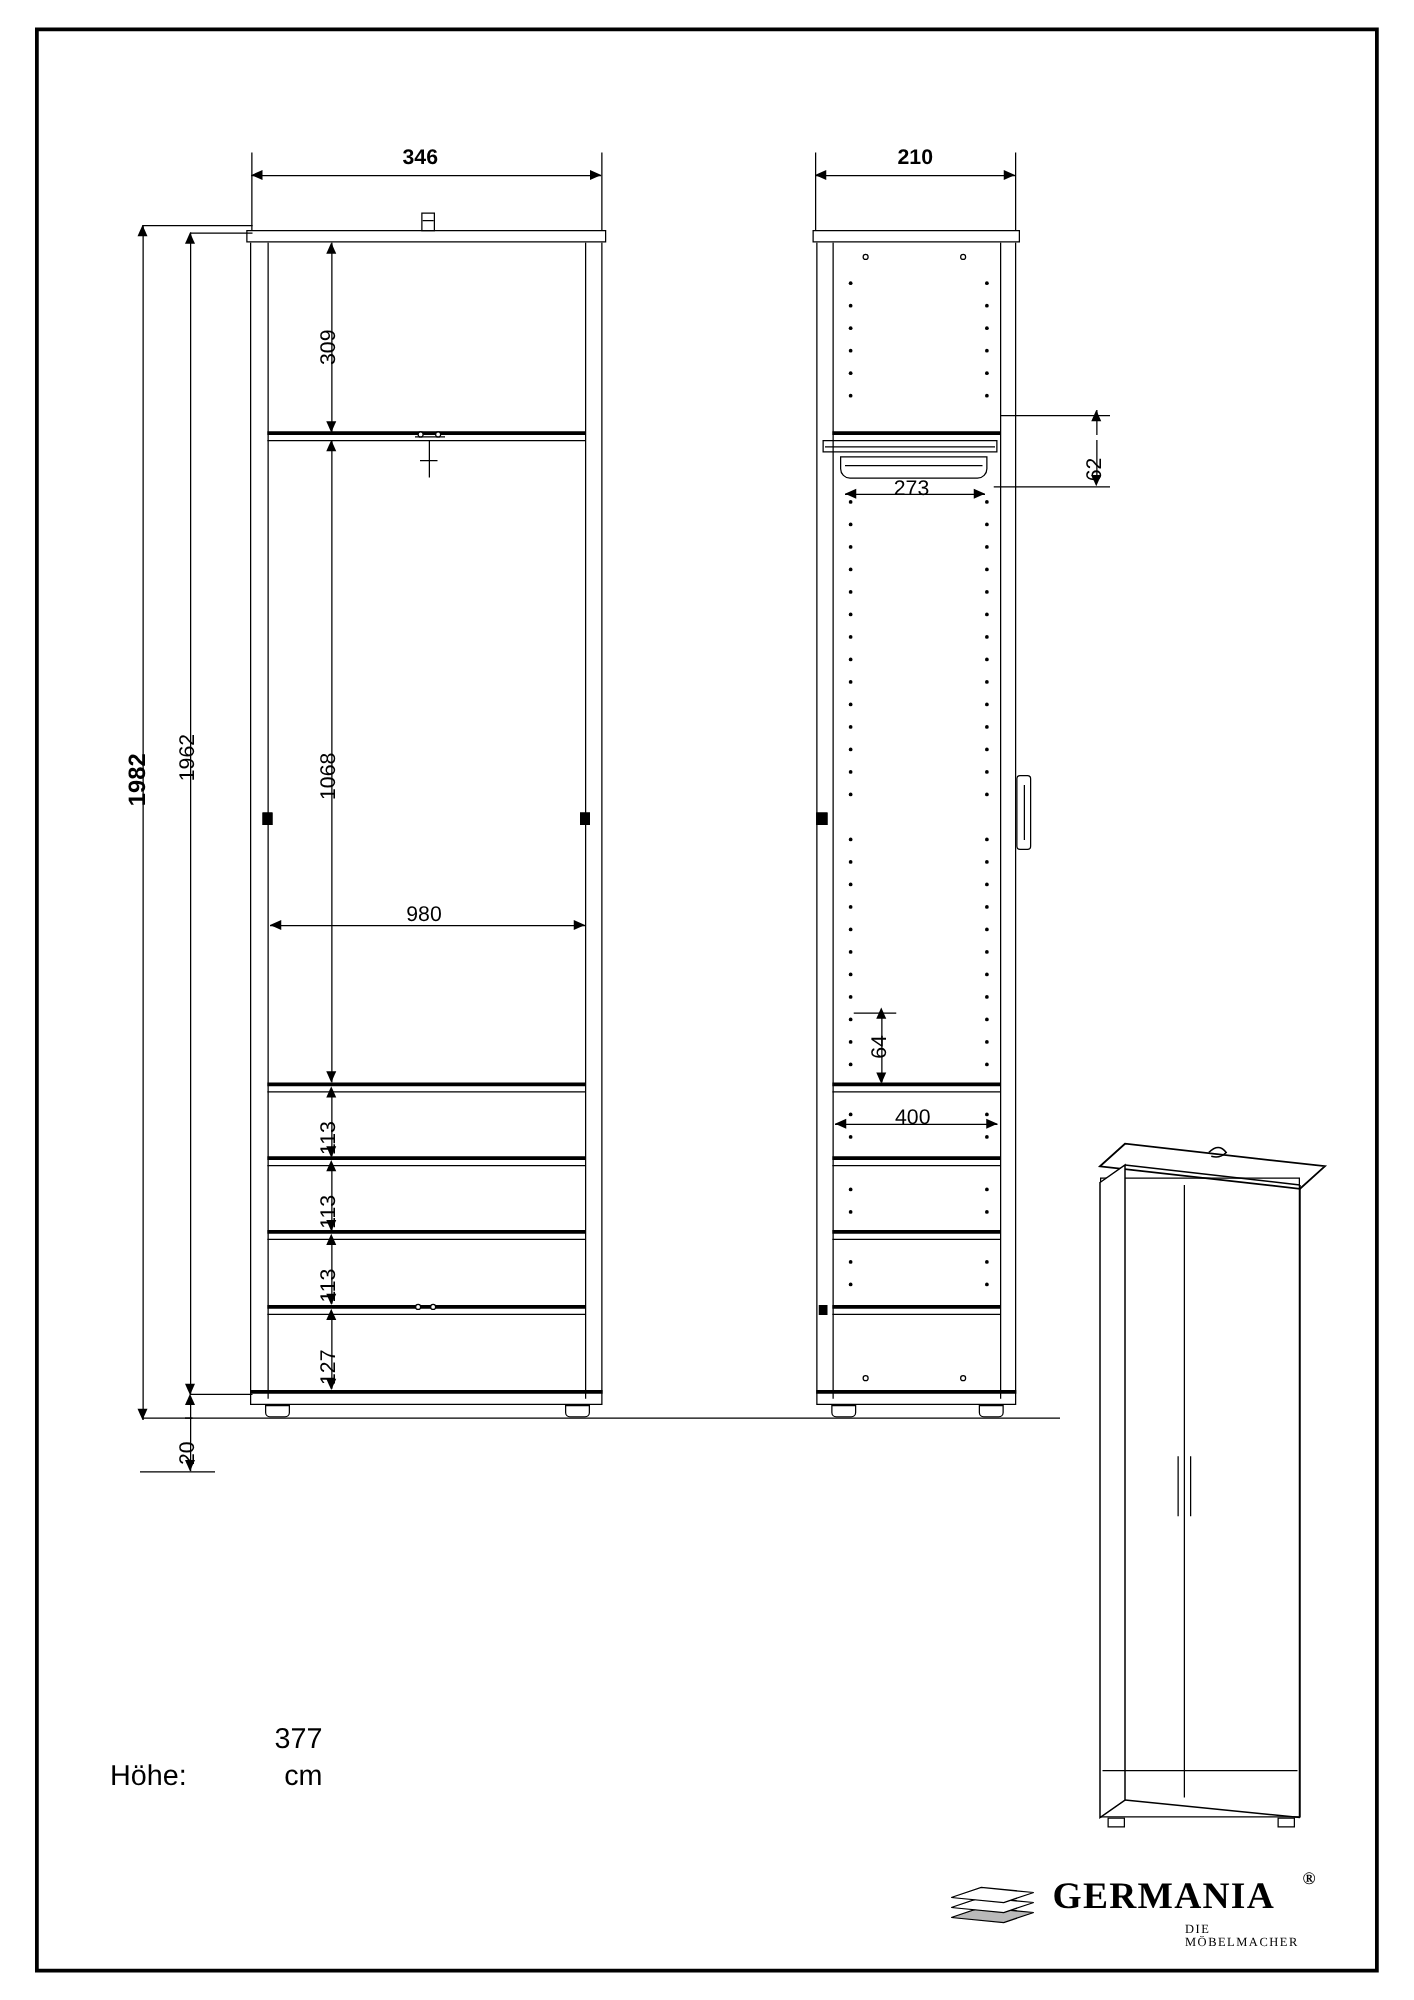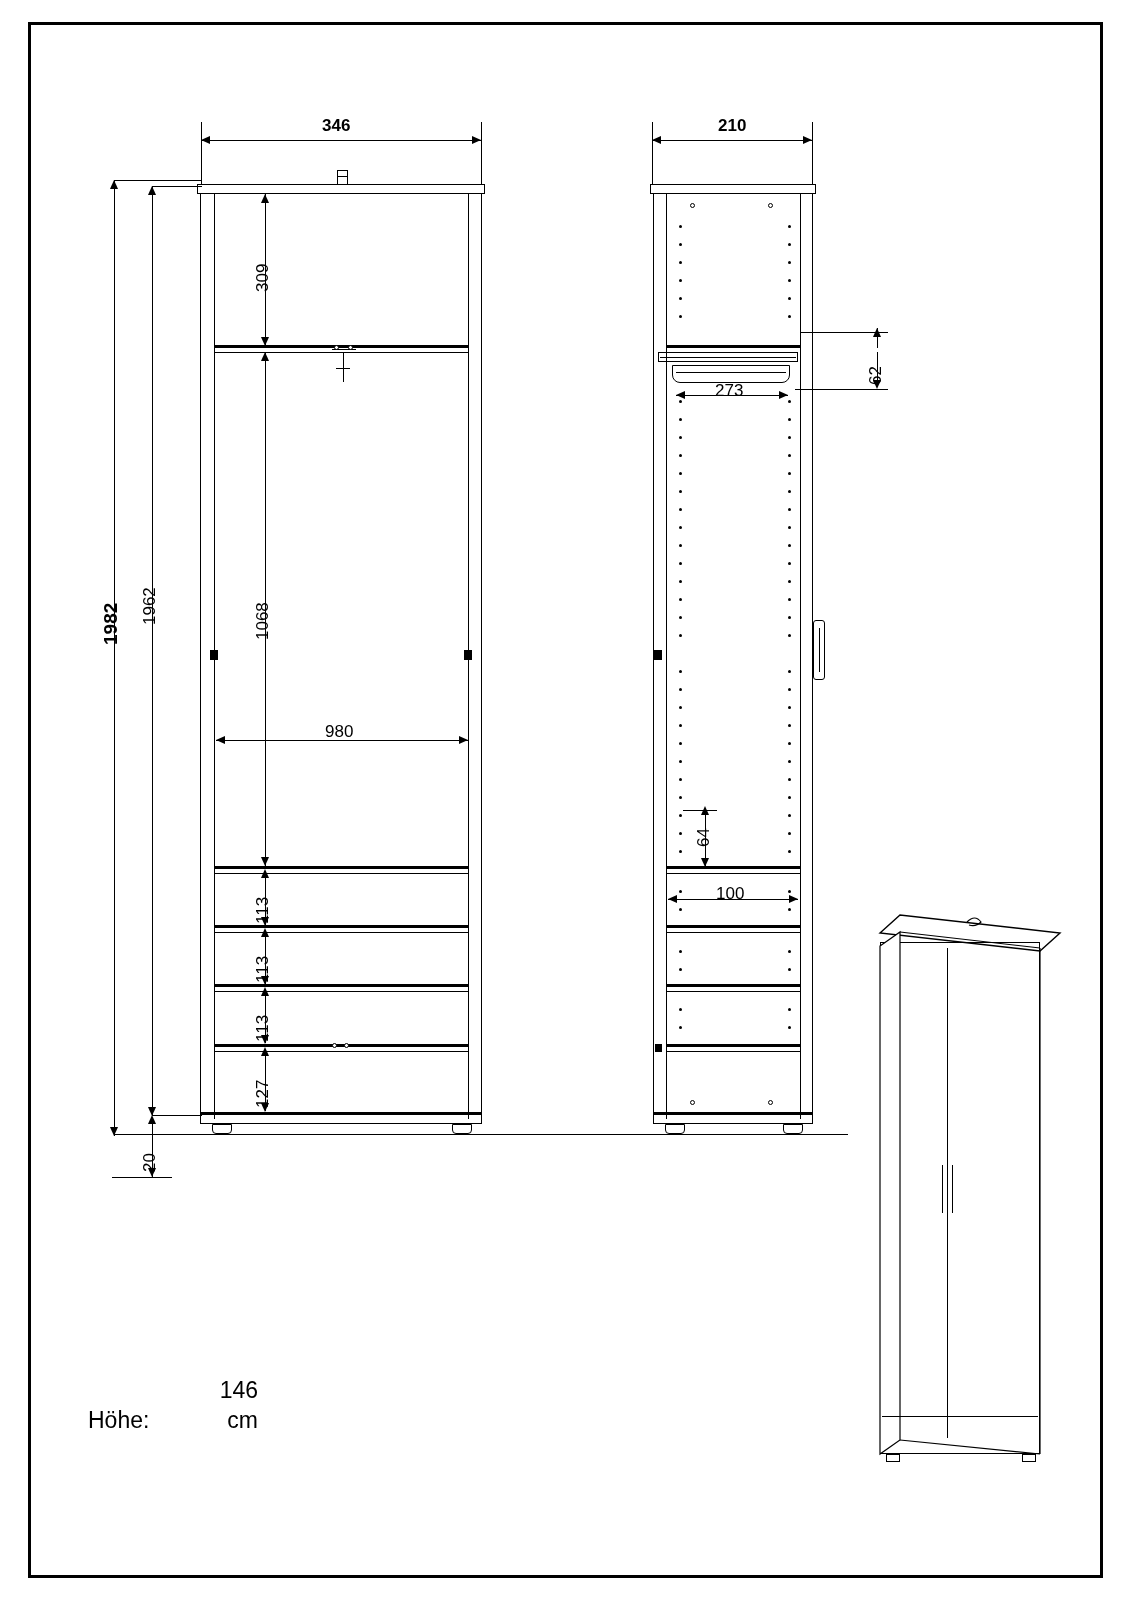--- a/index.html
+++ b/index.html
@@ -292,21 +292,21 @@
 
     <div class="ln vl" style="left:705px;top:810px;height:56px;"></div>
     <div class="arr arr-u" style="left:701px;top:806px;"></div>
     <div class="arr arr-d" style="left:701px;top:858px;"></div>
     <div class="ln hl" style="left:683px;top:810px;width:34px;"></div>
     <div class="dim-txt v" style="left:694px;top:847px;font-size:17px;">64</div>
 
     <div class="ln hl" style="left:668px;top:899px;width:130px;"></div>
     <div class="arr arr-r" style="left:668px;top:895px;transform:rotate(180deg);"></div>
     <div class="arr arr-r" style="left:789px;top:895px;"></div>
-    <div class="dim-txt" style="left:716px;top:884px;font-size:17px;">100</div>
+    <div class="dim-txt" style="left:716px;top:884px;font-size:17px;">400</div>
   </div>
 
   <div>
 
     <svg width="200" height="60" style="position:absolute;left:872px;top:905px;">
       <polygon points="8,28 28,10 188,28 168,46" fill="#ffffff" stroke="#000" stroke-width="1.4"></polygon>
       <path d="M95,17 q8,-8 14,0 q-5,5 -12,3" fill="none" stroke="#000" stroke-width="1.2"></path>
     </svg>
 
     <div class="box" style="left:880px;top:942px;width:160px;height:512px;"></div>
@@ -324,17 +324,27 @@
     <div class="ln vl" style="left:952px;top:1165px;height:48px;"></div>
 
     <div class="ln hl" style="left:882px;top:1416px;width:156px;"></div>
 
     <div class="box" style="left:886px;top:1454px;width:14px;height:8px;"></div>
     <div class="box" style="left:1022px;top:1454px;width:14px;height:8px;"></div>
   </div>
 
   <div class="caption">
     <div class="cap-row">
-      <span class="lbl">Höhe:</span><span class="val">146 cm</span>
+      <span class="lbl">Höhe:</span><span class="val">377 cm</span>
     </div>
   </div>
 
+  <div class="logo">
+    <svg class="logo-mark" viewBox="0 0 78 44">
+      <polygon points="6,30 30,22 72,26 48,34" fill="#b9b9b9" stroke="#000" stroke-width="1"></polygon>
+      <polygon points="6,22 30,14 72,18 48,26" fill="#ffffff" stroke="#000" stroke-width="1"></polygon>
+      <polygon points="6,14 30,6 72,10 48,18" fill="#ffffff" stroke="#000" stroke-width="1"></polygon>
+    </svg>
+    <div class="logo-name">GERMANIA</div>
+    <div class="logo-name" style="left:292px;top:-2px;font-size:14px;">®</div>
+    <div class="logo-sub">DIE MÖBELMACHER</div>
+  </div>
 </div>
 
 </body></html>

